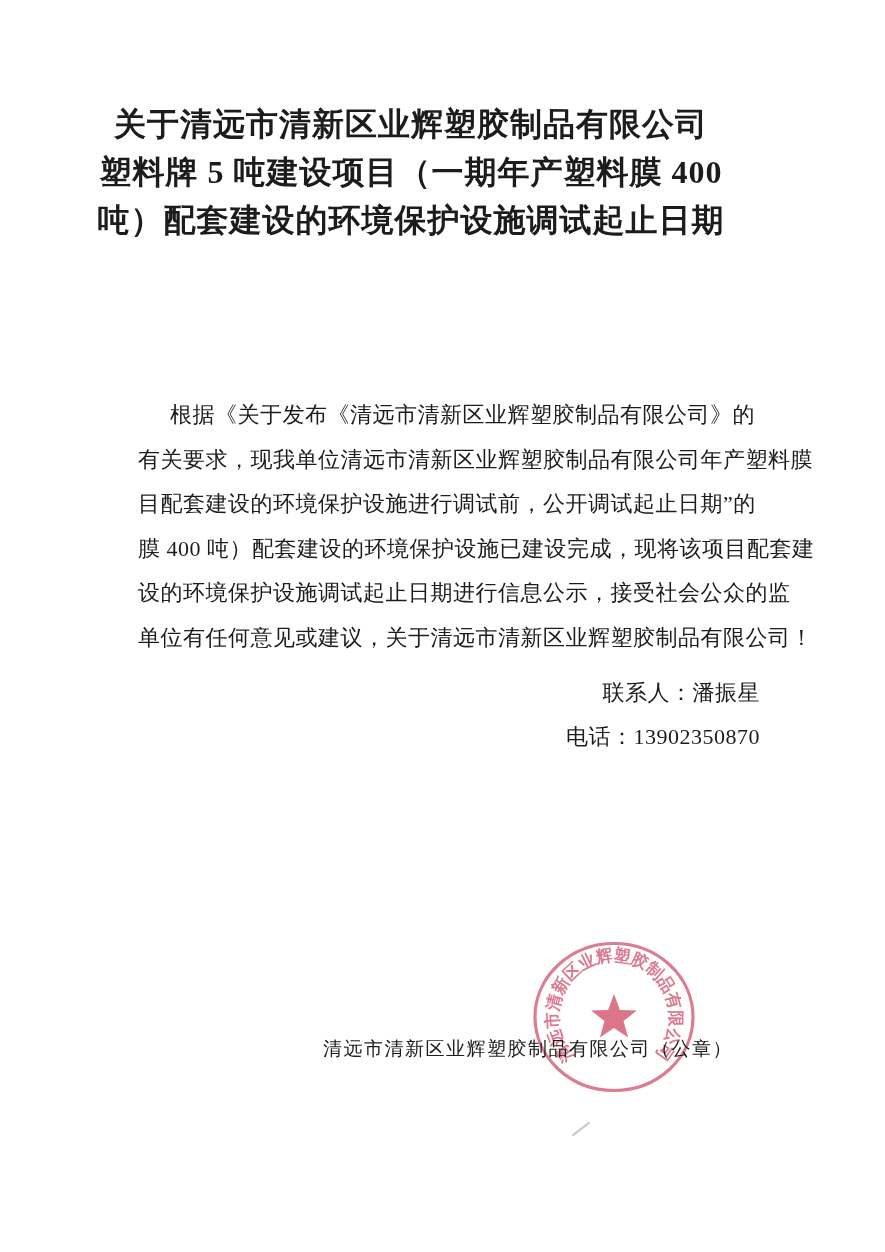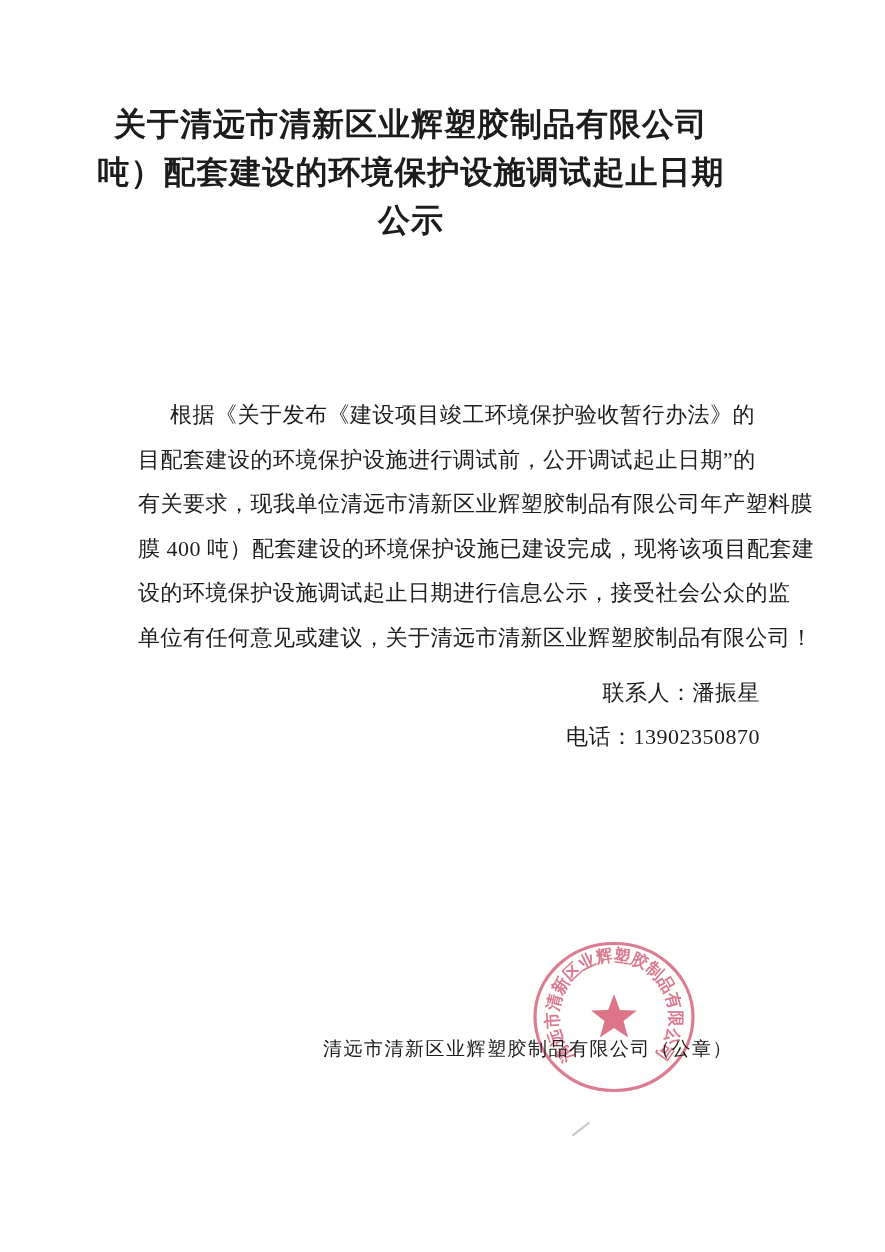--- a/index.html
+++ b/index.html
@@ -88,28 +88,28 @@
     border-radius:2px;
   }
 </style>
 </head>
 <body>
 
 <div class="page">
 
   <div class="title-block">
     <div class="title-line">关于清远市清新区业辉塑胶制品有限公司</div>
+    <div class="title-line">塑料牌 5 吨建设项目（一期年产塑料膜 400</div>
     <div class="title-line">吨）配套建设的环境保护设施调试起止日期</div>
-    <div class="title-line">公示</div>
   </div>
 
   <div class="content-block">
-    <p class="para-line indent">根据《关于发布《建设项目竣工环境保护验收暂行办法》的</p>
+    <p class="para-line indent">根据《关于发布《清远市清新区业辉塑胶制品有限公司》的</p>
+    <p class="para-line">有关要求，现我单位清远市清新区业辉塑胶制品有限公司年产塑料膜</p>
     <p class="para-line">目配套建设的环境保护设施进行调试前，公开调试起止日期”的</p>
-    <p class="para-line">有关要求，现我单位清远市清新区业辉塑胶制品有限公司年产塑料膜</p>
     <p class="para-line">膜 400 吨）配套建设的环境保护设施已建设完成，现将该项目配套建</p>
     <p class="para-line">设的环境保护设施调试起止日期进行信息公示，接受社会公众的监</p>
     <p class="para-line">单位有任何意见或建议，关于清远市清新区业辉塑胶制品有限公司！</p>
     <div class="contact-block">
       <p class="contact-line">联系人：潘振星</p>
       <p class="contact-line">电话：13902350870</p>
     </div>
   </div>
 
   <div class="signature-line">清远市清新区业辉塑胶制品有限公司（公章）</div>

